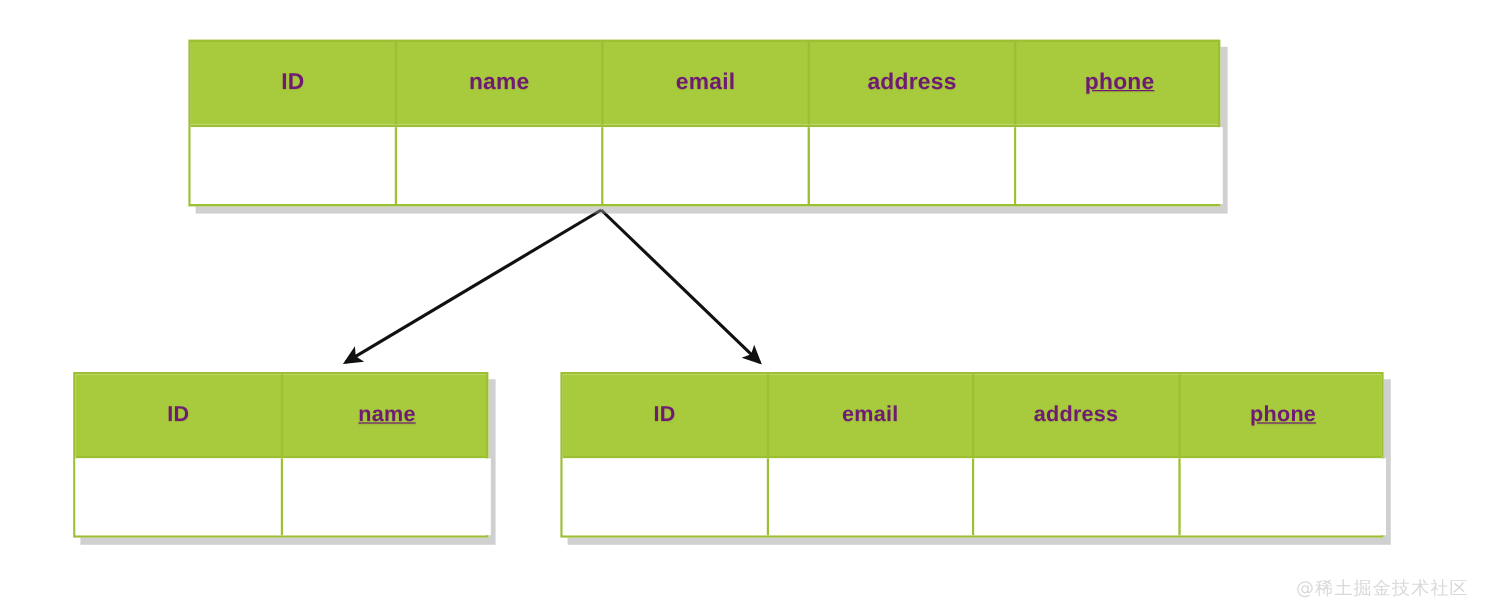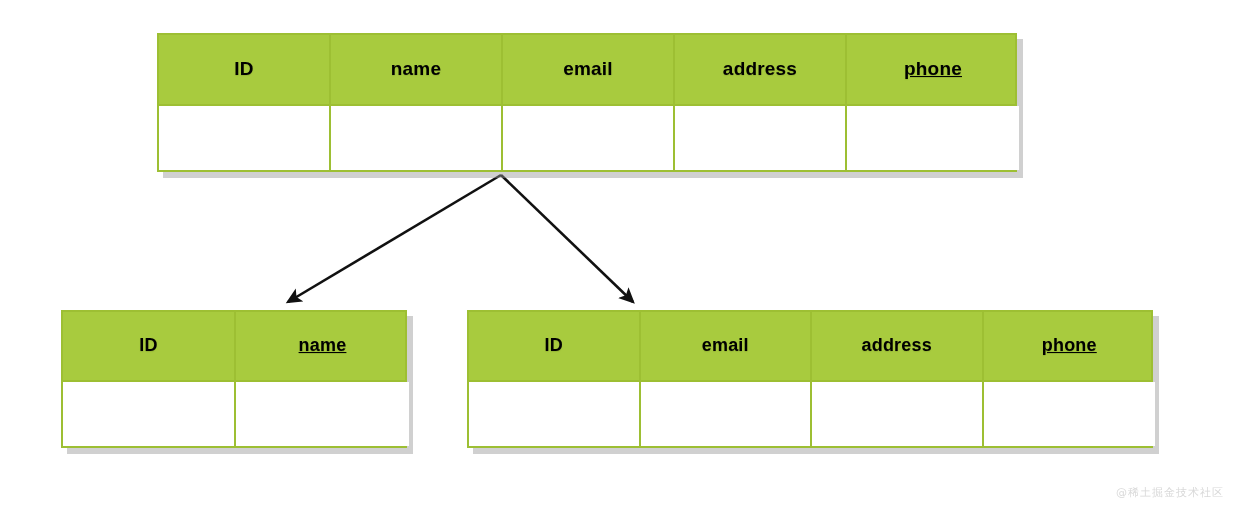--- a/index.html
+++ b/index.html
@@ -57,21 +57,21 @@
     justify-content: center;
     border-right: 2px solid #9dbf33;
     overflow: hidden;
   }
   .cell:last-child {
     border-right: none;
     text-decoration: underline;
   }
 
   .header-row .cell {
-    color: #000000;
+    color: #701a75;
     font-weight: bold;
     letter-spacing: 0.2px;
     text-shadow: 0 1px 1px rgba(120,150,40,0.35);
   }
 
   .body-row {
     background: #ffffff;
     border-top: 2px solid #9dbf33;
   }
   .body-row .cell {
@@ -122,21 +122,21 @@
     flex: 0 0 171.5px;
     font-size: 18px;
   }
 
   
   #watermark {
     position: absolute;
     right: 16px;
     bottom: 10px;
     font-family: "DejaVu Sans", "Liberation Sans", sans-serif;
-    font-size: 11px;
+    font-size: 15px;
     color: #d9d9d9;
     letter-spacing: 1px;
     white-space: nowrap;
     user-select: none;
   }
 </style>
 </head>
 <body>
 
 <div id="canvas">

